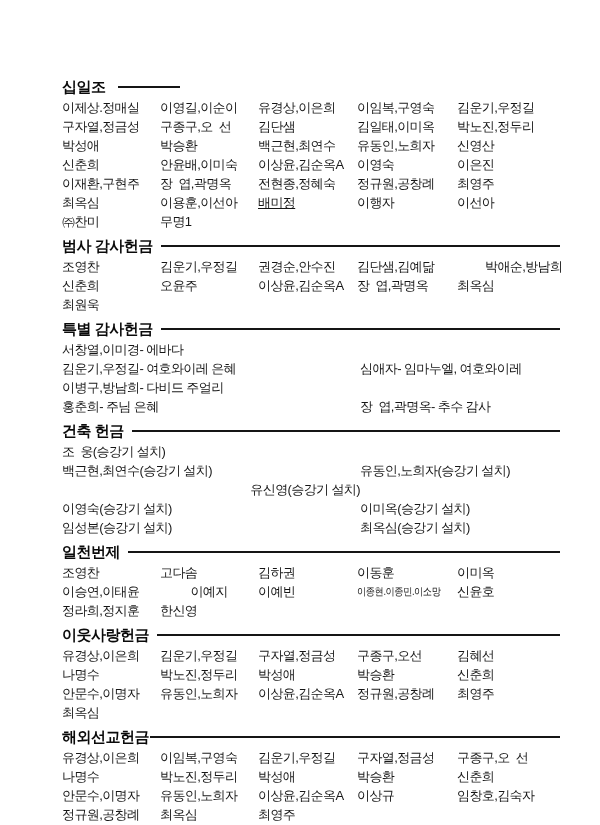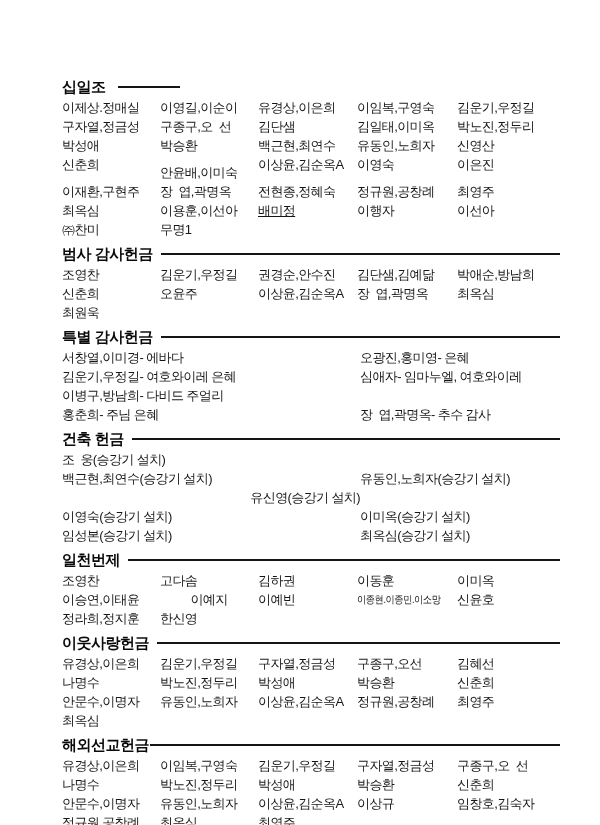--- a/index.html
+++ b/index.html
@@ -49,21 +49,21 @@
           <span class="cell" style="grid-column: 2;">구종구,오  선</span>
           <span class="cell" style="grid-column: 3;">김단샘</span>
           <span class="cell" style="grid-column: 4;">김일태,이미옥</span>
           <span class="cell" style="grid-column: 5;">박노진,정두리</span>
           <span class="cell" style="grid-column: 1;">박성애</span>
           <span class="cell" style="grid-column: 2;">박승환</span>
           <span class="cell" style="grid-column: 3;">백근현,최연수</span>
           <span class="cell" style="grid-column: 4;">유동인,노희자</span>
           <span class="cell" style="grid-column: 5;">신영산</span>
           <span class="cell" style="grid-column: 1;">신춘희</span>
-          <span class="cell" style="grid-column: 2; margin-top: 8px;">안윤배,이미숙</span>
+          <span class="cell" style="grid-column: 2;">안윤배,이미숙</span>
           <span class="cell" style="grid-column: 3;">이상윤,김순옥A</span>
           <span class="cell" style="grid-column: 4;">이영숙</span>
           <span class="cell" style="grid-column: 5;">이은진</span>
           <span class="cell" style="grid-column: 1;">이재환,구현주</span>
           <span class="cell" style="grid-column: 2;">장  엽,곽명옥</span>
           <span class="cell" style="grid-column: 3;">전현종,정혜숙</span>
           <span class="cell" style="grid-column: 4;">정규원,공창례</span>
           <span class="cell" style="grid-column: 5;">최영주</span>
           <span class="cell" style="grid-column: 1;">최옥심</span>
           <span class="cell" style="grid-column: 2;">이용훈,이선아</span>
@@ -77,37 +77,36 @@
       <div class="section">
         <div class="sec-header">
           <span class="sec-title">범사 감사헌금</span>
           <span class="rule"></span>
         </div>
         <div class="grid5">
           <span class="cell" style="grid-column: 1;">조영찬</span>
           <span class="cell" style="grid-column: 2;">김운기,우정길</span>
           <span class="cell" style="grid-column: 3;">권경순,안수진</span>
           <span class="cell" style="grid-column: 4;">김단샘,김예닮</span>
-          <span class="cell" style="grid-column: 5;">박애순,방남희</span>
+          <span class="cell" style="grid-column: 5; margin-left: 28px;">박애순,방남희</span>
           <span class="cell" style="grid-column: 1;">신춘희</span>
           <span class="cell" style="grid-column: 2;">오윤주</span>
           <span class="cell" style="grid-column: 3;">이상윤,김순옥A</span>
           <span class="cell" style="grid-column: 4;">장  엽,곽명옥</span>
           <span class="cell" style="grid-column: 5;">최옥심</span>
           <span class="cell" style="grid-column: 1;">최원욱</span>
         </div>
       </div>
       <div class="section">
         <div class="sec-header">
           <span class="sec-title">특별 감사헌금</span>
           <span class="rule"></span>
         </div>
         <div class="grid2">
           <span class="cell" style="grid-column: 1;">서창열,이미경- 에바다</span>
-          <span class="cell" style="grid-column: 2;">오광진,홍미영- 은혜</span>
           <span class="cell" style="grid-column: 1;">김운기,우정길- 여호와이레 은혜</span>
           <span class="cell" style="grid-column: 2;">심애자- 임마누엘, 여호와이레</span>
           <span class="cell" style="grid-column: 1;">이병구,방남희- 다비드 주얼리</span>
           <span class="cell" style="grid-column: 1;">홍춘희- 주님 은혜</span>
           <span class="cell" style="grid-column: 2;">장  엽,곽명옥- 추수 감사</span>
         </div>
       </div>
       <div class="section">
         <div class="sec-header">
           <span class="sec-title">건축 헌금</span>

